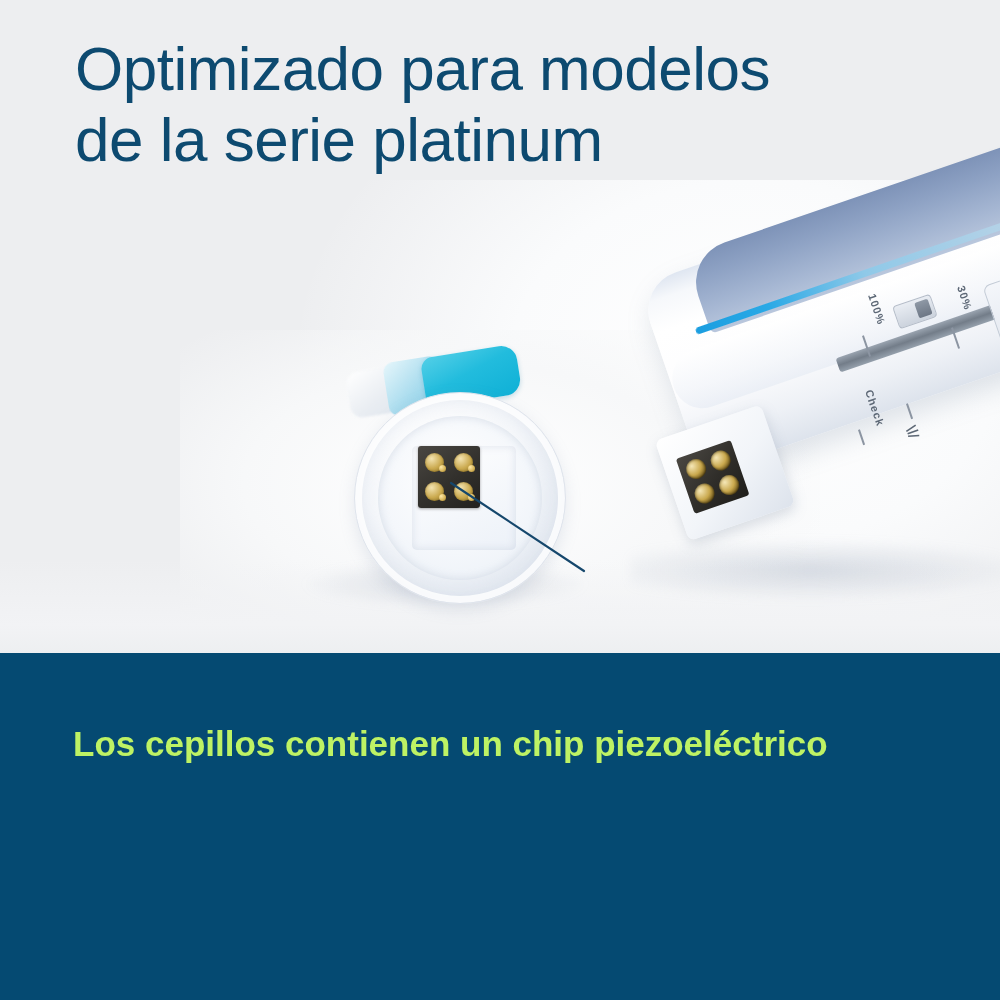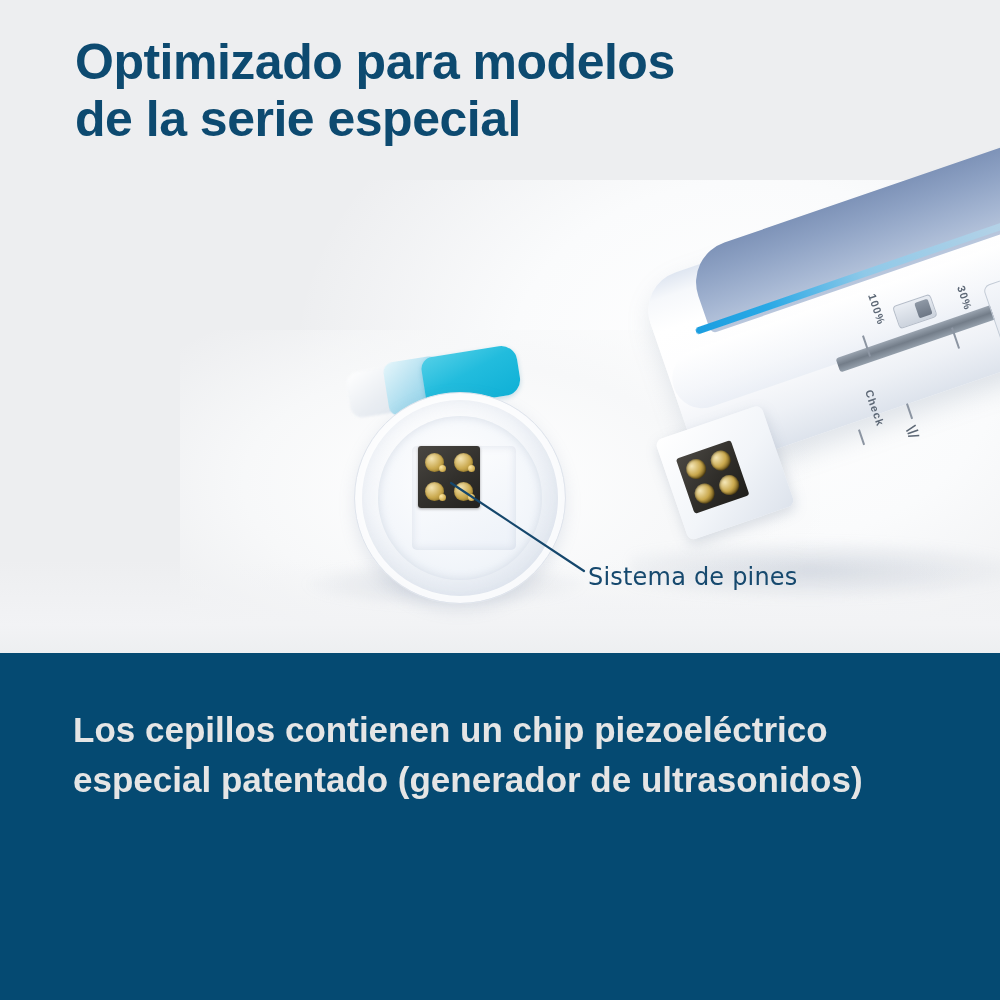--- a/index.html
+++ b/index.html
@@ -27,21 +27,21 @@
   }
   .bg-soft-3 {
     position:absolute; right:0; top:560px; width:1000px; height:100px;
     background:linear-gradient(to bottom, rgba(255,255,255,0) 0%, #f2f3f5 65%, #eceef0 100%);
   }
 
   
   #headline {
     position:absolute; left:75px; top:34px; width:900px;
     color:#0d4a70;
-    font-size:50px; font-weight:bold; line-height:1.14;
+    font-size:62px; font-weight:normal; line-height:1.14;
     letter-spacing:-0.5px;
     z-index:6;
   }
   #headline .hl-line { display:block; white-space:nowrap; }
 
   
   #brush-head {
     position:absolute; left:330px; top:350px; width:270px; height:240px;
     z-index:3;
   }
@@ -234,22 +234,22 @@
     color:#16496e; font-size:24px; letter-spacing:0.2px;
     font-family:"DejaVu Sans", sans-serif;
   }
 
   
   #blue-band {
     position:absolute; left:0; top:653px; width:1000px; height:347px;
     background:#054a72;
   }
   #band-text {
-    position:absolute; left:73px; top:52px; width:880px;
-    color:#e5e5e5; font-size:35px; font-weight:bold; line-height:1.42;
+    position:absolute; left:73px; top:66px; width:880px;
+    color:#bef264; font-size:35px; font-weight:bold; line-height:1.42;
   }
   #band-text .bt-line { display:block; white-space:nowrap; }
 </style>
 </head>
 <body>
 
 <div id="hero">
 
   <div class="bg-soft-1"></div>
   <div class="bg-soft-2"></div>
@@ -308,26 +308,24 @@
         <span class="hole h3"></span>
         <span class="hole h4"></span>
       </div>
     </div>
   </div>
 
   <svg id="callout-line" viewBox="0 0 1000 653">
     <line x1="451" y1="483" x2="584" y2="571" stroke="#15476c" stroke-width="2.2" stroke-linecap="round"></line>
   </svg>
 
-  <div id="callout-label">Sistema de pines</div>
 
   <h1 id="headline">
     <span class="hl-line">Optimizado para modelos</span>
-    <span class="hl-line">de la serie especial</span>
+    <span class="hl-line">de la serie platinum</span>
   </h1>
 </div>
 
 <div id="blue-band">
   <div id="band-text">
     <span class="bt-line">Los cepillos contienen un chip piezoeléctrico</span>
-    <span class="bt-line">especial patentado (generador de ultrasonidos)</span>
   </div>
 </div>
 
 </body></html>

